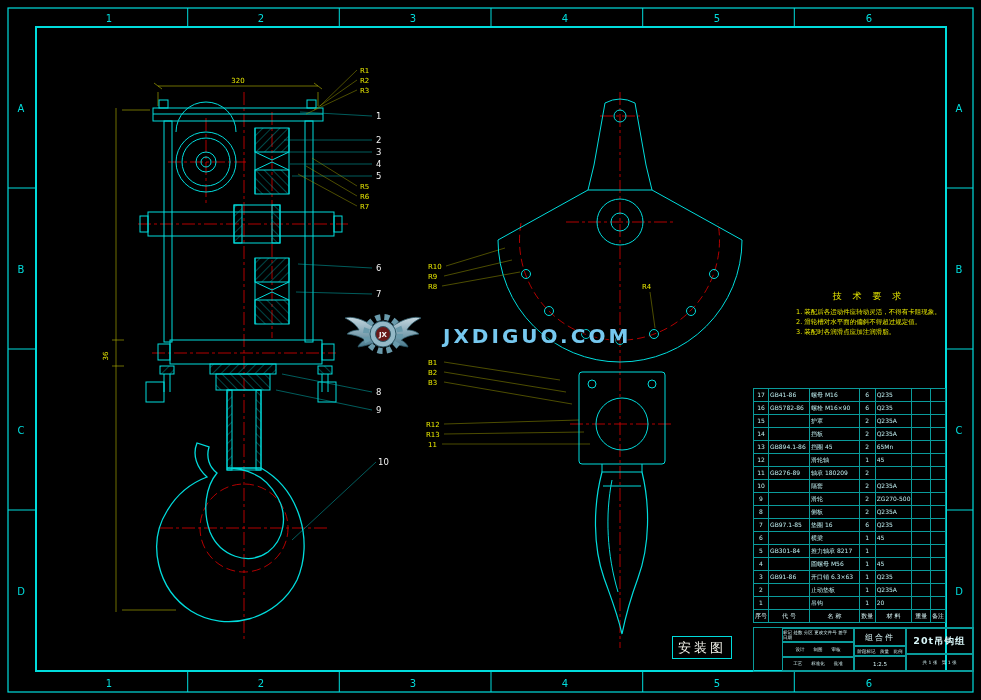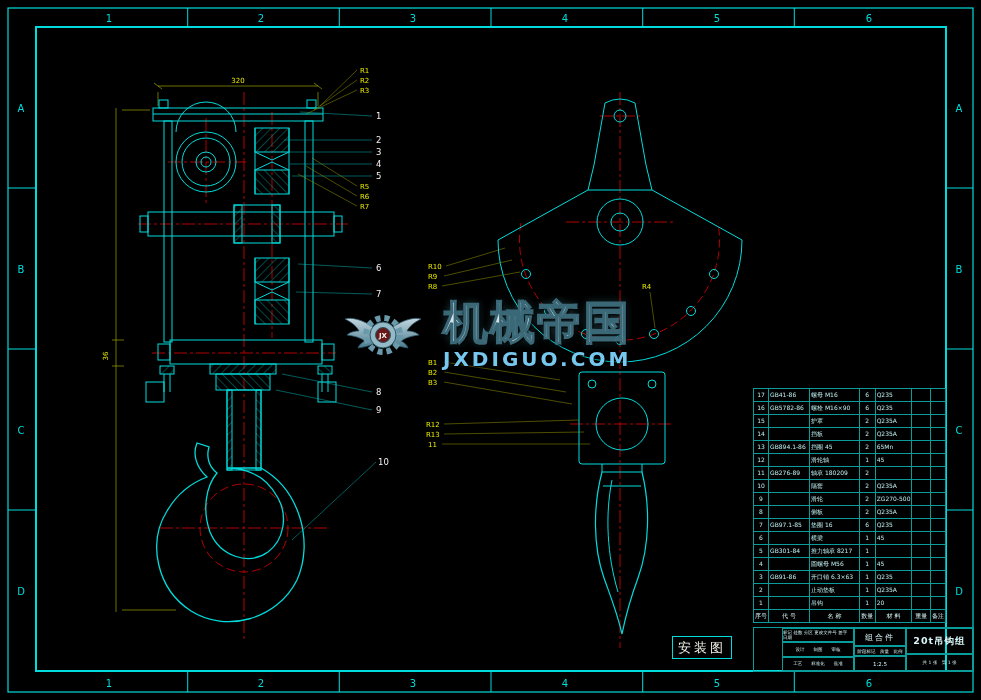--- a/index.html
+++ b/index.html
@@ -272,26 +272,34 @@
       <path fill="url(#wg)" stroke="#2f5d6c" stroke-width="0.8" transform="translate(80,0) scale(-1,1)" d="M36 30 C20 18 8 16 2 18 C10 22 14 26 16 30 C10 30 6 32 4 34 C12 35 18 37 22 40 C18 42 16 44 15 47 C22 46 30 44 36 40 Z"></path>
     </g>
     <g>
       <circle cx="40" cy="34" r="17" fill="none" stroke="#6fa3b5" stroke-width="6" stroke-dasharray="5 4"></circle>
       <circle cx="40" cy="34" r="13" fill="#9cc3d2" stroke="#2f5d6c" stroke-width="1"></circle>
       <circle cx="40" cy="34" r="7.5" fill="#6e1a1a" stroke="#2f5d6c" stroke-width="1"></circle>
       <text x="40" y="37" text-anchor="middle" font-size="7" font-weight="bold" fill="#ffffff">JX</text>
     </g>
   </svg>
   <div class="wm-texts">
-    <div class="wm-brand">机械帝国</div>
     <div class="wm-domain">JXDIGUO.COM</div>
   </div>
 </div>
 
 
+<div class="notes">
+  <div class="notes-title">技 术 要 求</div>
+  <ol>
+
+  <li>1. 装配后各运动件应转动灵活，不得有卡阻现象。</li>
+        <li>2. 滑轮槽对水平面的偏斜不得超过规定值。</li>
+        <li>3. 装配时各润滑点应加注润滑脂。</li>
+      </ol>
+</div>
 
 
 <table class="bom">
   <colgroup>
     <col style="width:14px">
         <col style="width:42px">
         <col style="width:52px">
         <col style="width:16px">
     <col style="width:36px">
         <col style="width:20px">

